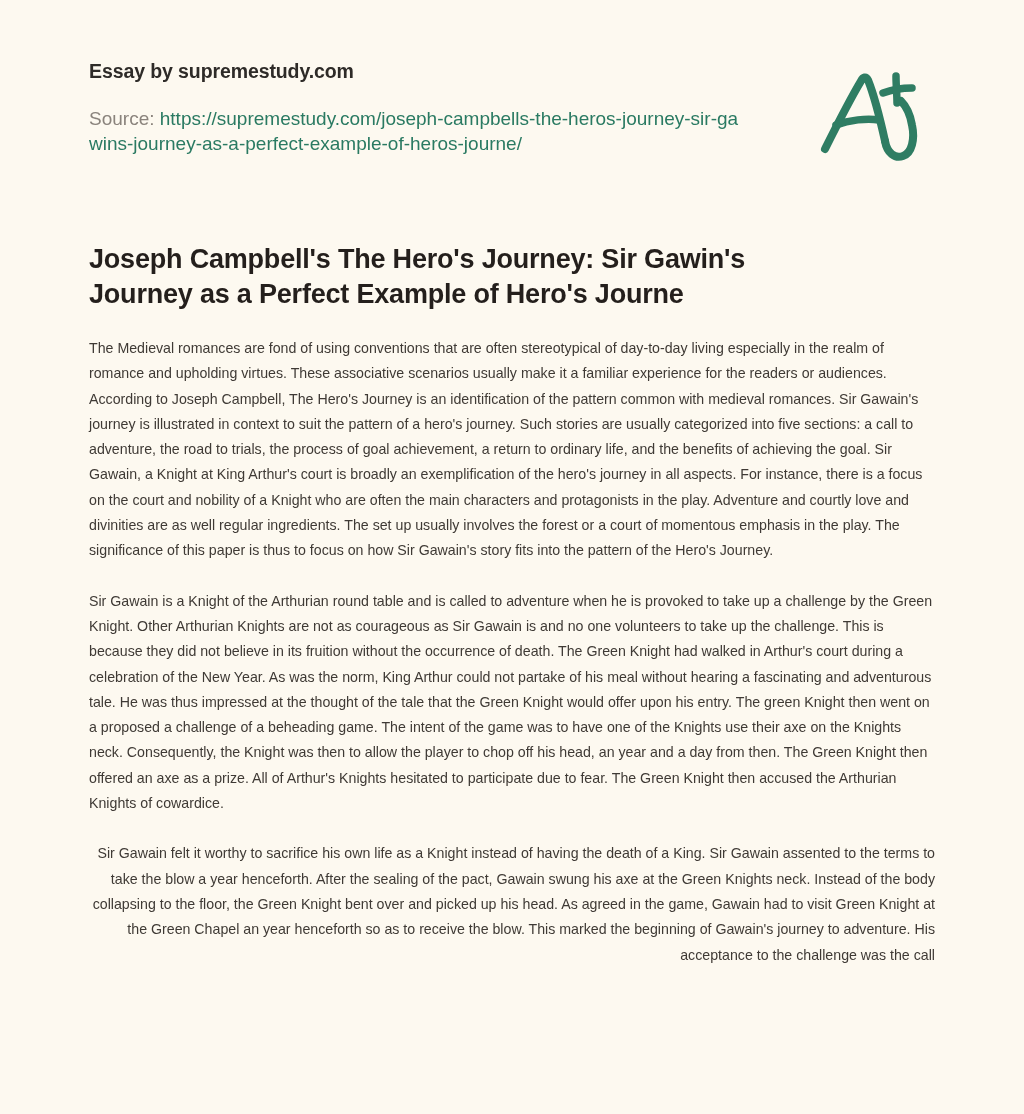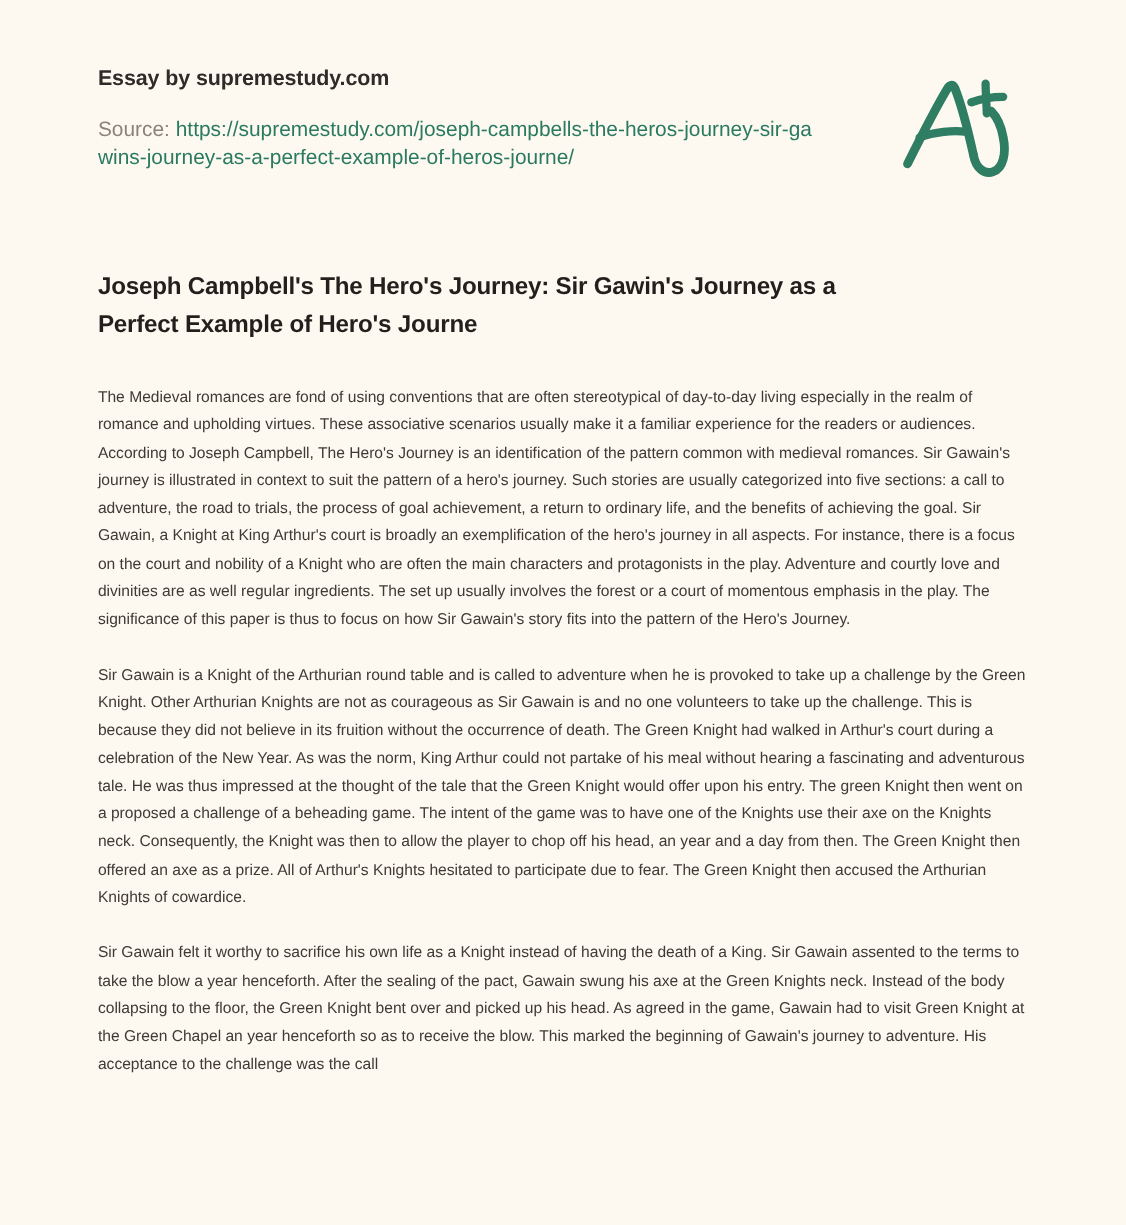--- a/index.html
+++ b/index.html
@@ -69,43 +69,44 @@
     justify-content: center;
   }
   .logo svg {
     display: block;
   }
 
   
   .doc-title {
     margin: 0;
     padding-top: 86px;
-    font-size: 22px;
+    font-size: 27px;
     font-weight: bold;
     line-height: 35px;
     color: #241f1c;
     letter-spacing: -0.2px;
     max-width: 700px;
   }
 
   
   .doc-body {
     padding-top: 24px;
   }
 
   .doc-body p {
-    margin: 13px 0 25px 0;
+    margin: 0 0 25px 0;
     font-size: 14.2px;
     line-height: 25.3px;
     color: #3f3a35;
     text-align: left;
   }
 
   .doc-body p:last-child {
     margin-bottom: 0;
+    text-align: right;
   }
 </style>
 </head>
 <body>
 
 <div class="page">
 
   <div class="doc-header">
     <div class="essay-by">Essay by supremestudy.com</div>
 

